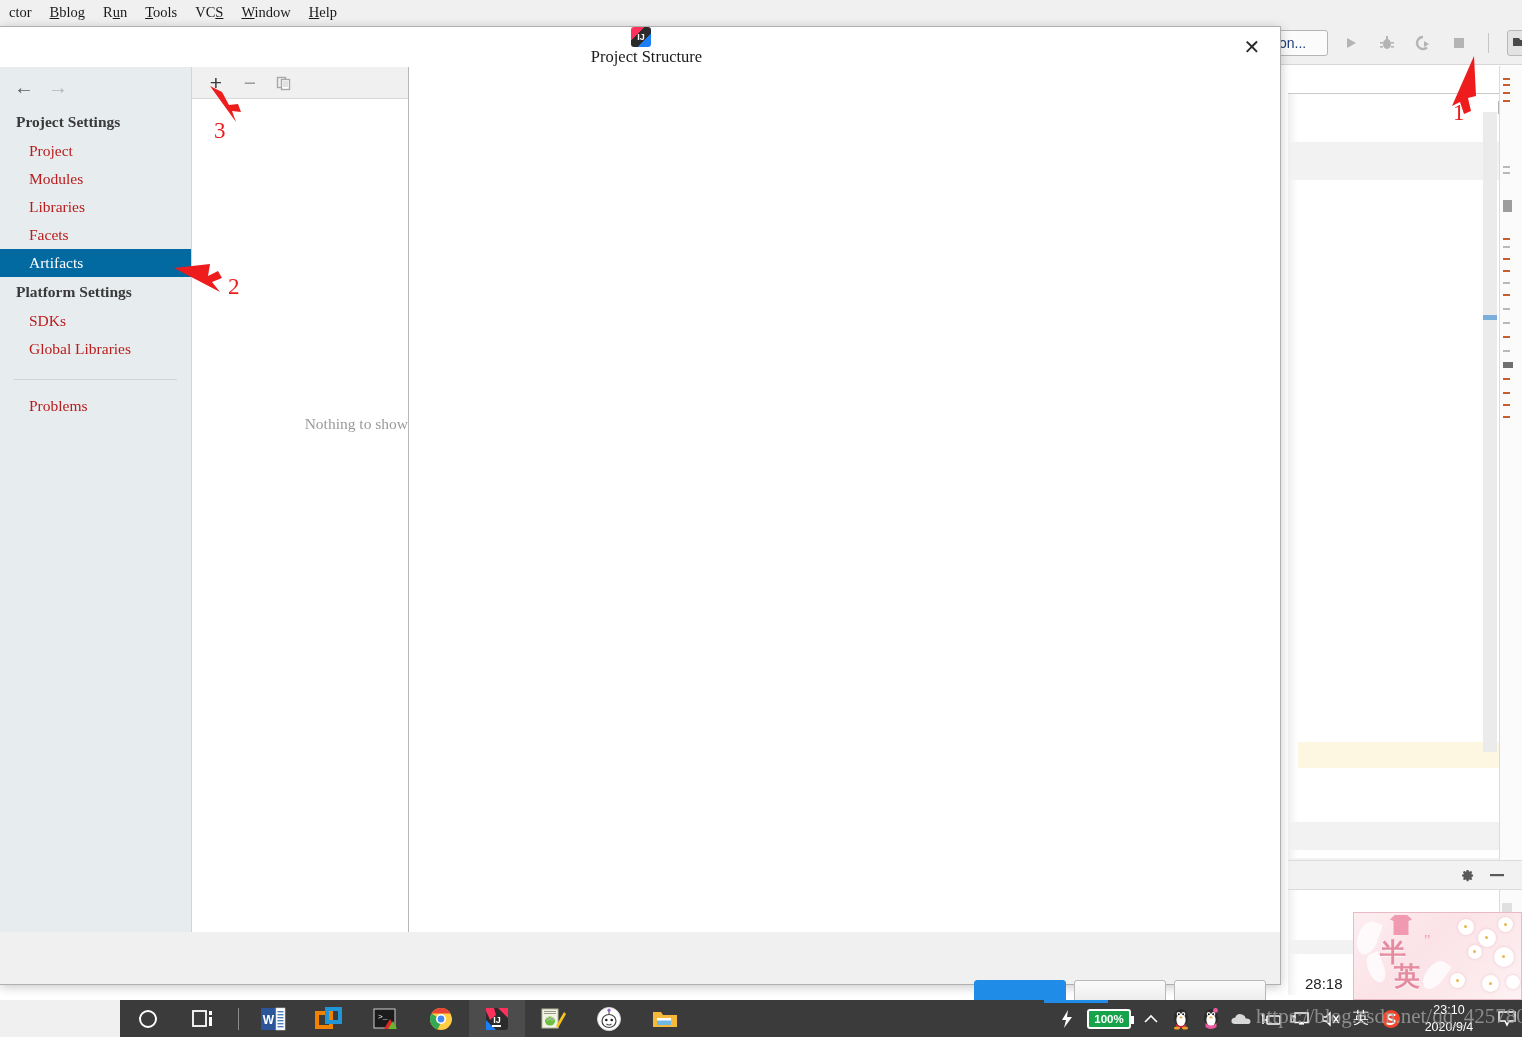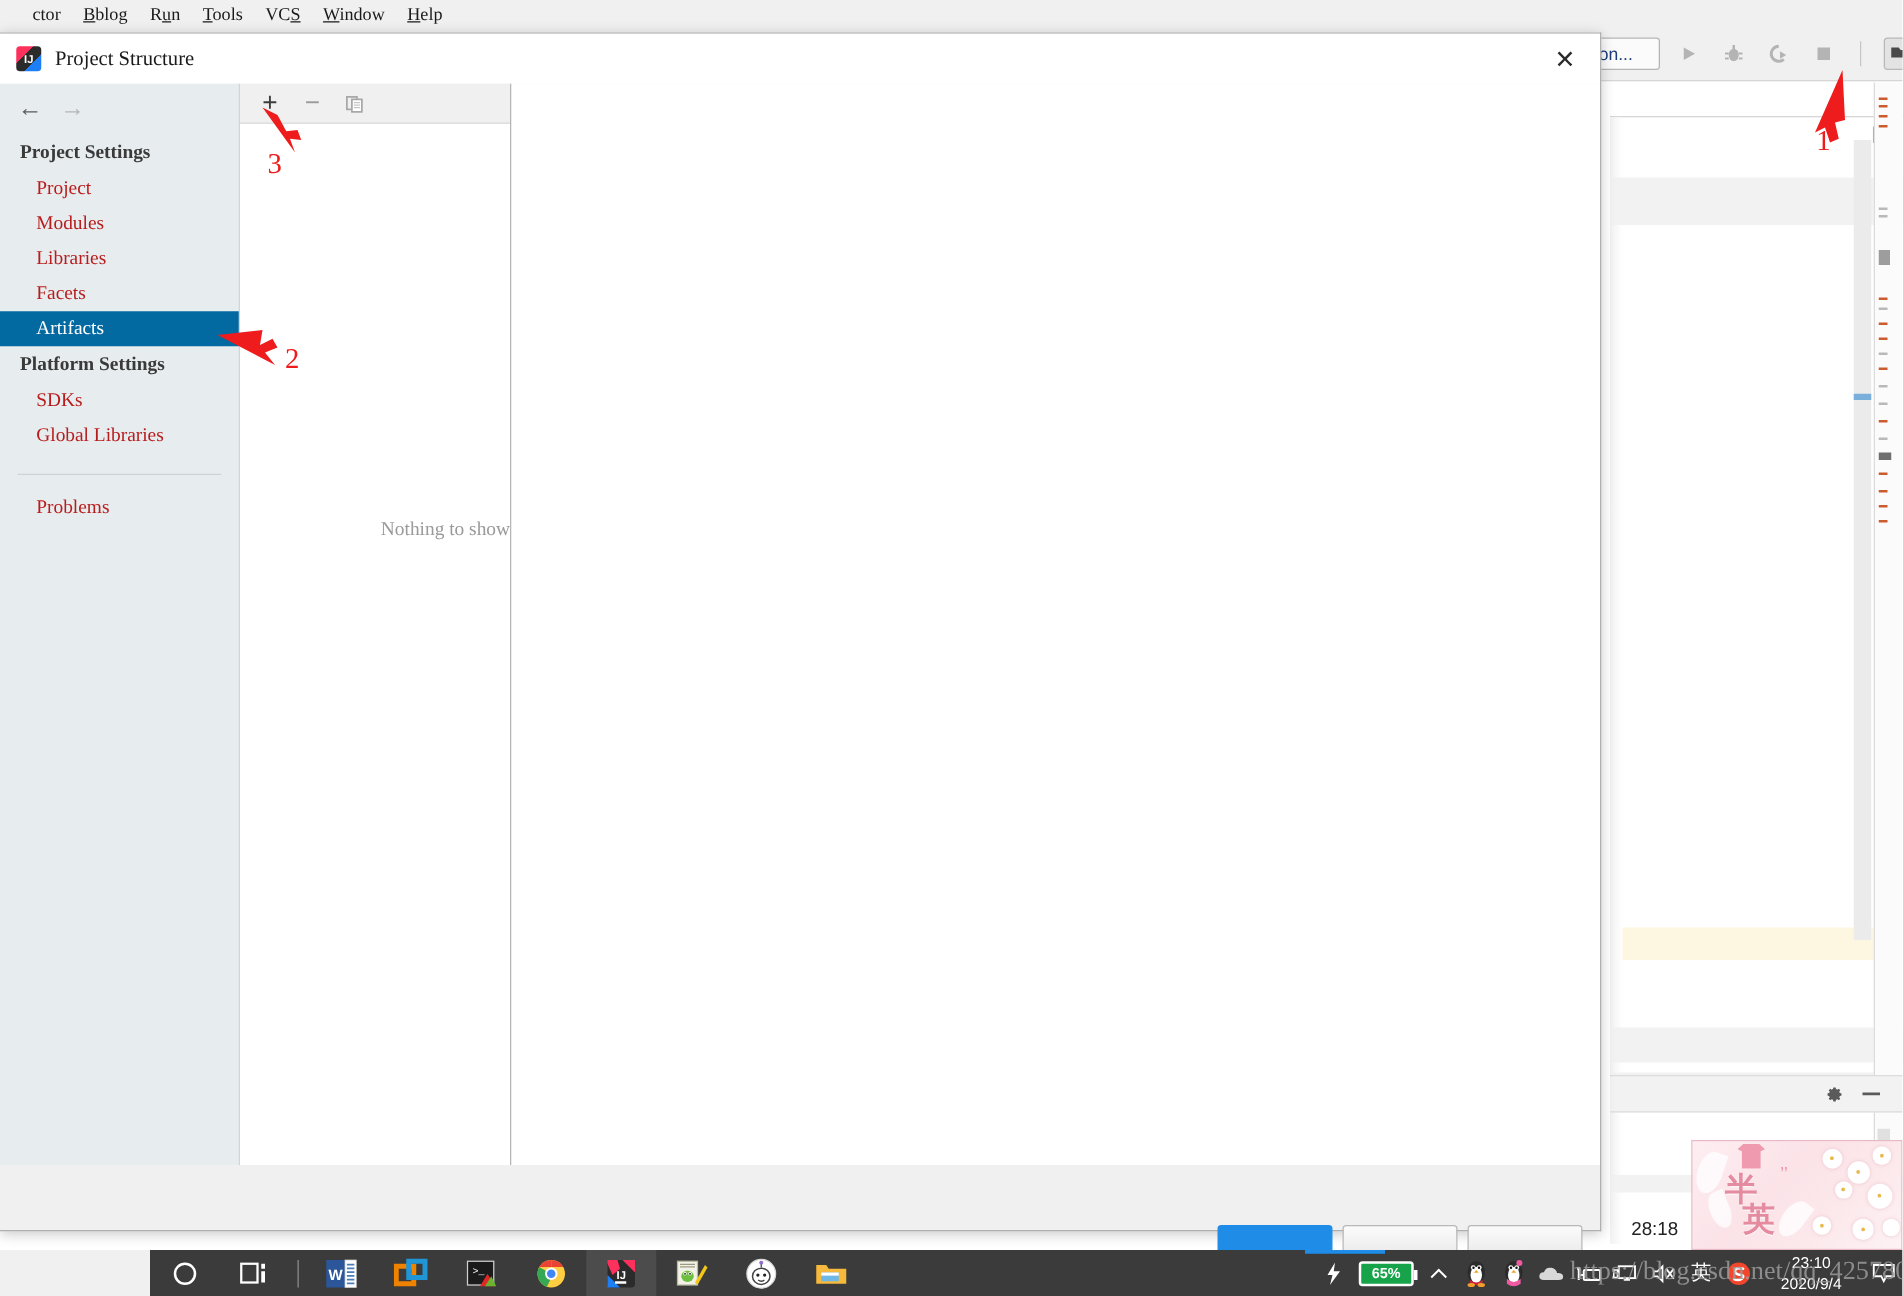--- a/index.html
+++ b/index.html
@@ -8,21 +8,21 @@
     overflow: hidden;
     font-family: "Liberation Sans", sans-serif;
     background: #ffffff;
   }
   #root { position: relative; width: 1522px; height: 1037px; }
 
   
   .ide-menubar {
     position: absolute; left: 0; top: 0; width: 1522px; height: 24px;
     background: #f0f0f0;
-    display: flex; align-items: center; padding-left: 17px;
+    display: flex; align-items: center; padding-left: 0px;
   }
   .menu-item {
     font-size: 14.5px; color: #1a1a1a; padding: 0 9px;
     font-family: "Liberation Serif", serif;
     white-space: nowrap;
   }
   .menu-item u { text-decoration: underline; }
 
   .ide-toolbar {
     position: absolute; left: 0; top: 24px; width: 1522px; height: 41px;
@@ -116,21 +116,21 @@
   .fl-quote { position: absolute; left: 70px; top: 18px; color: #ef9aae; font-size: 15px; }
 
   
   .dialog {
     position: absolute; left: 0px; top: 26px; width: 1281px; height: 959px;
     background: #f0f0f0; border: 1px solid #b0b0b0; border-left: none;
     box-shadow: 0 2px 10px rgba(0,0,0,.22);
   }
   .dlg-title {
     position: relative; height: 40px; background: #ffffff;
-    display: flex; align-items: center; padding-left: 13px;
+    display: flex; align-items: center; padding-left: 13px; flex-direction: column;
   }
   .dlg-icon {
     width: 20px; height: 20px; margin-right: 11px;
     background: linear-gradient(135deg,#fe315d 0%,#fe315d 34%,#2b2b2b 34%,#2b2b2b 66%,#1d7ff5 66%);
     border-radius: 3px; position: relative;
   }
   .dlg-icon::after {
     content: "IJ"; position: absolute; inset: 0; color: #fff; font-size: 9px;
     font-weight: bold; display: flex; align-items: center; justify-content: center;
     font-family: "Liberation Sans", sans-serif;
@@ -557,21 +557,21 @@
     <div class="accent-line"></div>
 
     <div class="tray">
       <div class="tray-ic">
         <svg width="14" height="20" viewBox="0 0 14 20">
             <polygon points="8,1 2,11 6,11 4,19 12,8 7,8" fill="#ffffff"></polygon>
           </svg>
       </div>
       <div class="tray-ic" style="width:54px;">
         <div class="battery">
-            <span>65%</span>
+            <span>100%</span>
           </div>
       </div>
       <div class="tray-ic">
         <svg width="16" height="12" viewBox="0 0 16 12">
             <polyline points="2,9 8,3 14,9" stroke="#ffffff" stroke-width="1.6" fill="none"></polyline>
           </svg>
       </div>
       <div class="tray-ic">
         <svg width="20" height="24" viewBox="0 0 20 24">
           <ellipse cx="10" cy="11" rx="7" ry="9" fill="#2b2b2b"></ellipse>

